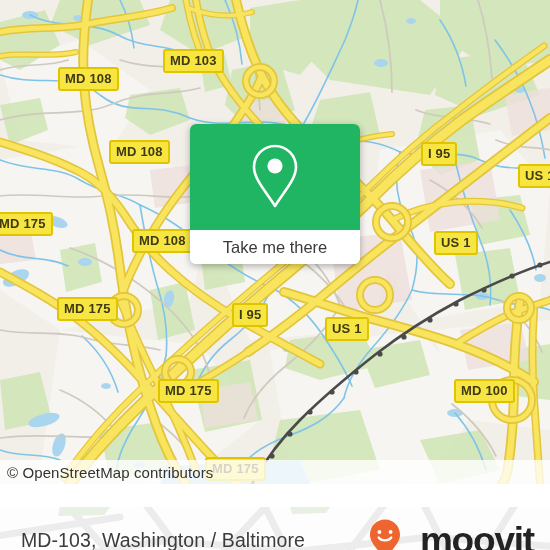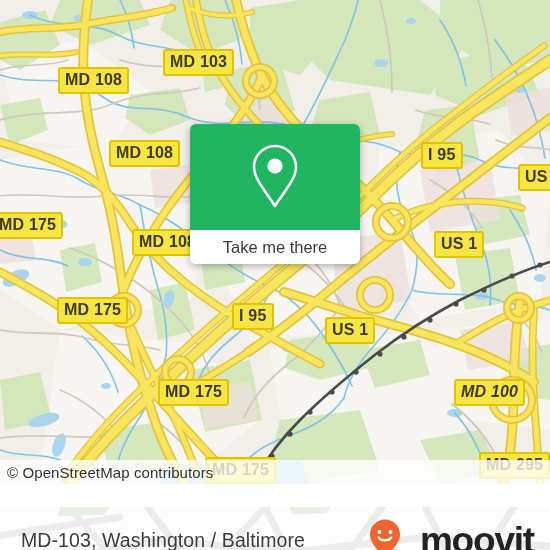--- a/index.html
+++ b/index.html
@@ -26,21 +26,21 @@
   
   .footer{position:absolute;left:0;top:507px;width:550px;height:66px;background:#fefefe;overflow:hidden;}
   .footer-watermark{position:absolute;left:0;top:0;width:550px;height:66px;opacity:1;}
   .footer-title{position:absolute;left:21px;top:0;height:66px;display:flex;align-items:center;
                 font-size:19.5px;color:#3c3c3c;letter-spacing:.1px;}
   .brand{position:absolute;right:16px;top:0;height:66px;display:flex;align-items:center;gap:18px;}
   .brand-word{font-size:37px;color:#232323;font-weight:bold;letter-spacing:-1.2px;line-height:1;}
 
   
   .shield{position:absolute;background:#f7e642;border:2px solid #e0c400;border-radius:3px;
-          color:#3f3a14;font-size:16px;font-weight:bold;line-height:1;
+          color:#3f3a14;font-size:13px;font-weight:bold;line-height:1;
           padding:3px 5px 4px 5px;white-space:nowrap;letter-spacing:.2px;}
 </style>
 </head>
 <body>
 
 <div id="app">
 
   <div class="map">
     <svg width="550" height="484" viewBox="0 0 550 484">
       <defs>
@@ -294,22 +294,21 @@
     <div class="shield" style="left:132px;top:229px;">MD 108</div>
     <div class="shield" style="left:-8px;top:212px;">MD 175</div>
     <div class="shield" style="left:57px;top:297px;">MD 175</div>
     <div class="shield" style="left:158px;top:379px;">MD 175</div>
     <div class="shield" style="left:205px;top:457px;">MD 175</div>
     <div class="shield" style="left:421px;top:142px;">I 95</div>
     <div class="shield" style="left:232px;top:303px;">I 95</div>
     <div class="shield" style="left:518px;top:164px;">US 1</div>
     <div class="shield" style="left:434px;top:231px;">US 1</div>
     <div class="shield" style="left:325px;top:317px;">US 1</div>
-    <div class="shield" style="left:454px;top:379px;font-style:italic;">MD 100</div>
-    <div class="shield" style="left:479px;top:452px;">MD 295</div>
+    <div class="shield" style="left:454px;top:379px;">MD 100</div>
 
     <div class="attrib">
       <span>© OpenStreetMap contributors</span>
     </div>
   </div>
 
   <div class="card">
     <div class="card-top">
       <svg width="54" height="70" viewBox="0 0 54 70">
         <path d="M27 4 C15.4 4 6 13.4 6 25 C6 38 20 52 27 64 C34 52 48 38 48 25 C48 13.4 38.6 4 27 4 Z" fill="none" stroke="#ffffff" stroke-width="2.6" stroke-linejoin="round"></path>

